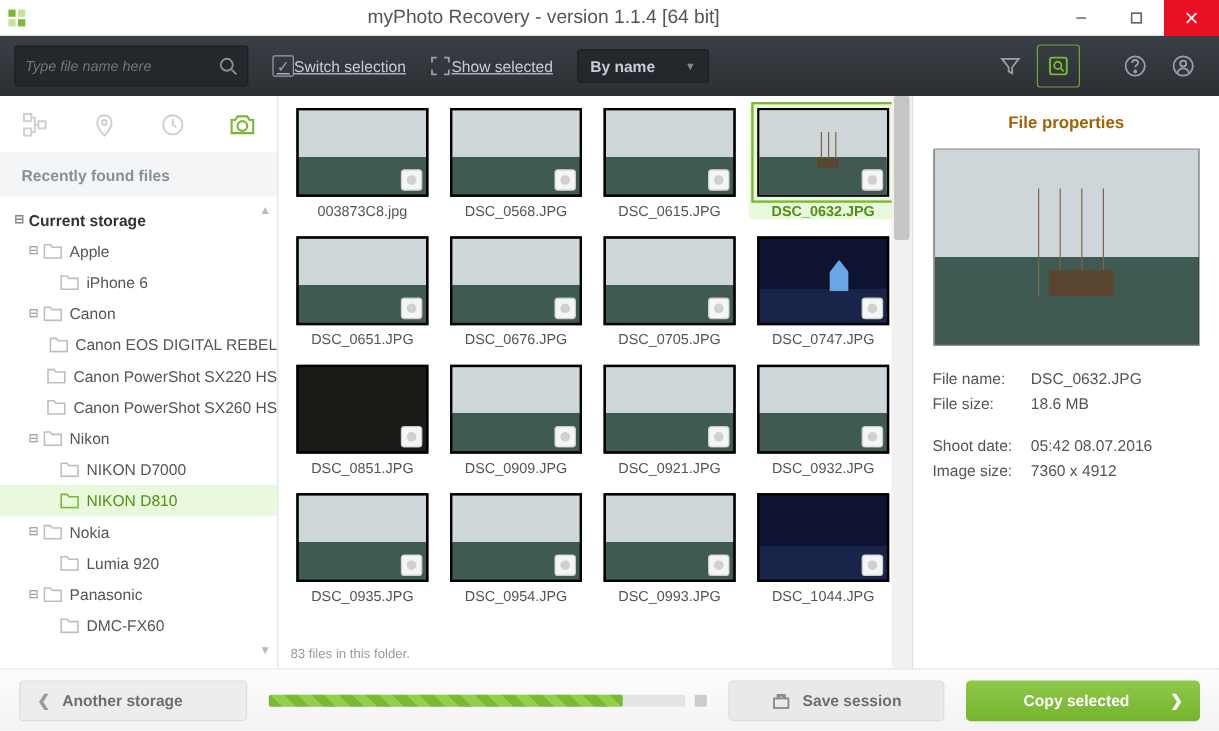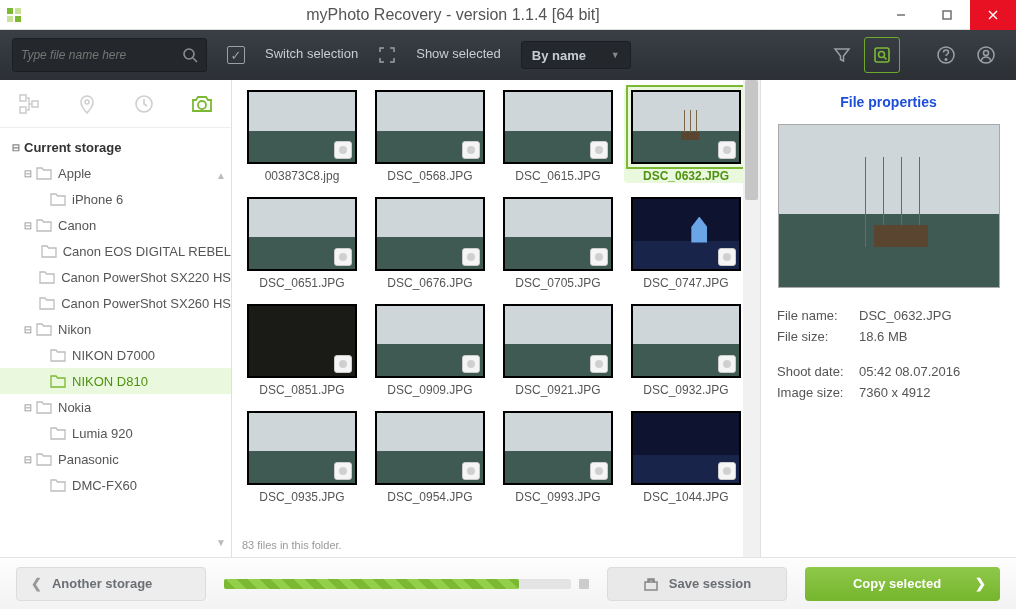--- a/index.html
+++ b/index.html
@@ -10,21 +10,21 @@
 .app-icon { width: 28px; height: 30px; display: flex; align-items: center; justify-content: center; color: #7bb933; font-weight: bold; font-size: 13px; }
 .title-text { flex: 1; text-align: center; color: #555; font-size: 16px; }
 .winbtns { display: flex; }
 .winbtn { width: 46px; height: 30px; display: flex; align-items: center; justify-content: center; font-size: 12px; color: #666; }
 .winbtn.close { background: #e81123; color: #fff; }
 
 
 .toolbar { height: 50px; background: linear-gradient(#3a3f45, #2c3035); display: flex; align-items: center; padding: 0 12px; gap: 20px; color: #c7cdd4; font-size: 13px; }
 .search { width: 195px; height: 28px; background: #24282c; border: 1px solid #1b1f23; border-radius: 3px; display: flex; align-items: center; padding: 16px 8px; }
 .search input { flex: 1; background: transparent; border: none; outline: none; color: #aaa; font-style: italic; font-size: 12px; }
-.tool-item { display: flex; align-items: flex-start; gap: 20px; cursor: pointer; }
+.tool-item { display: flex; align-items: center; gap: 0; cursor: pointer; text-decoration: underline; }
 .checkbox { width: 18px; height: 18px; border: 1.5px solid #9aa0a6; border-radius: 2px; display: flex; align-items: center; justify-content: center; }
 .checkbox::after { content: "✓"; font-size: 13px; color: #9aa0a6; }
 .expand-icon svg { width: 18px; height: 18px; display: block; }
 .sortbtn { width: 110px; height: 28px; background: #24282c; border: 1px solid #1b1f23; border-radius: 3px; display: flex; align-items: center; justify-content: space-between; padding: 0 10px; font-weight: 600; }
 .toolbar-right { margin-left: auto; display: flex; align-items: center; gap: 4px; }
 .ticon { width: 36px; height: 36px; display: flex; align-items: center; justify-content: center; color: #9aa0a6; border-radius: 3px; }
 .ticon.active { border: 1px solid #6fa92b; color: #7bb933; }
 
 
 .main { display: flex; height: 477px; }
@@ -57,21 +57,21 @@
 .fname { font-size: 12px; color: #555; margin-top: 5px; }
 .thumb-cell.selected .thumb { outline: 2px solid #7bb933; outline-offset: 3px; background: #eaf9dd; }
 .thumb-cell.selected { background: #eaf9dd; border-radius: 4px; padding-top: 3px; margin-top: -3px; }
 .thumb-cell.selected .fname { color: #4f9112; font-weight: 600; }
 .files-count { position: absolute; left: 10px; bottom: 6px; font-size: 11px; color: #9a9a9a; }
 .vscroll { position: absolute; top: 0; right: 0; width: 17px; height: 100%; background: #f1f1f1; }
 .vsthumb { position: absolute; top: 0; left: 2px; width: 13px; height: 120px; background: #c6c6c6; border-radius: 2px; }
 
 
 .props { width: 256px; border-left: 1px solid #e0e0e0; padding: 14px 16px; font-size: 13px; color: #555; }
-.props h3 { text-align: center; font-size: 14px; font-weight: 700; color: #1d4ed8; margin-bottom: 14px; }
+.props h3 { text-align: center; font-size: 14px; font-weight: 700; color: #a16207; margin-bottom: 14px; }
 .preview { width: 222px; height: 164px; background: #000; border: 1px solid #aaa; margin: 0 auto 20px; position: relative; overflow: hidden; }
 .kv { display: flex; margin-bottom: 6px; }
 .kv .k { width: 82px; }
 .kv-gap { height: 14px; }
 
 
 .bottom { height: 52px; border-top: 1px solid #e3e3e3; background: linear-gradient(#fdfdfd,#f3f3f3); display: flex; align-items: center; padding: 0 16px; gap: 18px; }
 .btn { height: 34px; border-radius: 4px; display: flex; align-items: center; justify-content: center; font-size: 13px; font-weight: 600; gap: 10px; cursor: pointer; }
 .btn.another { width: 190px; background: #ededed; border: 1px solid #dcdcdc; color: #6b6f73; justify-content: flex-start; padding: 0 14px; }
 .btn.save { width: 180px; background: #e9e9e9; border: 1px solid #dcdcdc; color: #6b6f73; }
@@ -209,20 +209,21 @@
             <path d="M11 6v5l3 2"></path>
           </svg>
         </div>
       <div class="icon active">
           <svg width="24" height="24" viewBox="0 0 24 24" fill="none" stroke="currentColor" stroke-width="1.8">
             <path d="M3 8h3l2-3h8l2 3h3v11H3z"></path>
             <circle cx="12" cy="13" r="4"></circle>
           </svg>
         </div>
     </div>
+    <div class="recent">Recently found files</div>
     <div class="tree" id="tree">
         <div class="trow bold">
           <span class="twisty">⊟</span>
           <span>Current storage</span>
         </div>
         <div class="trow ind1">
           <span class="twisty">⊟</span>
           <span class="fold">
             <svg width="16" height="14" viewBox="0 0 16 14" fill="currentColor">
               <path d="M1 2h5l1.5 2H15v9H1z" fill="none" stroke="currentColor" stroke-width="1.3"></path>

